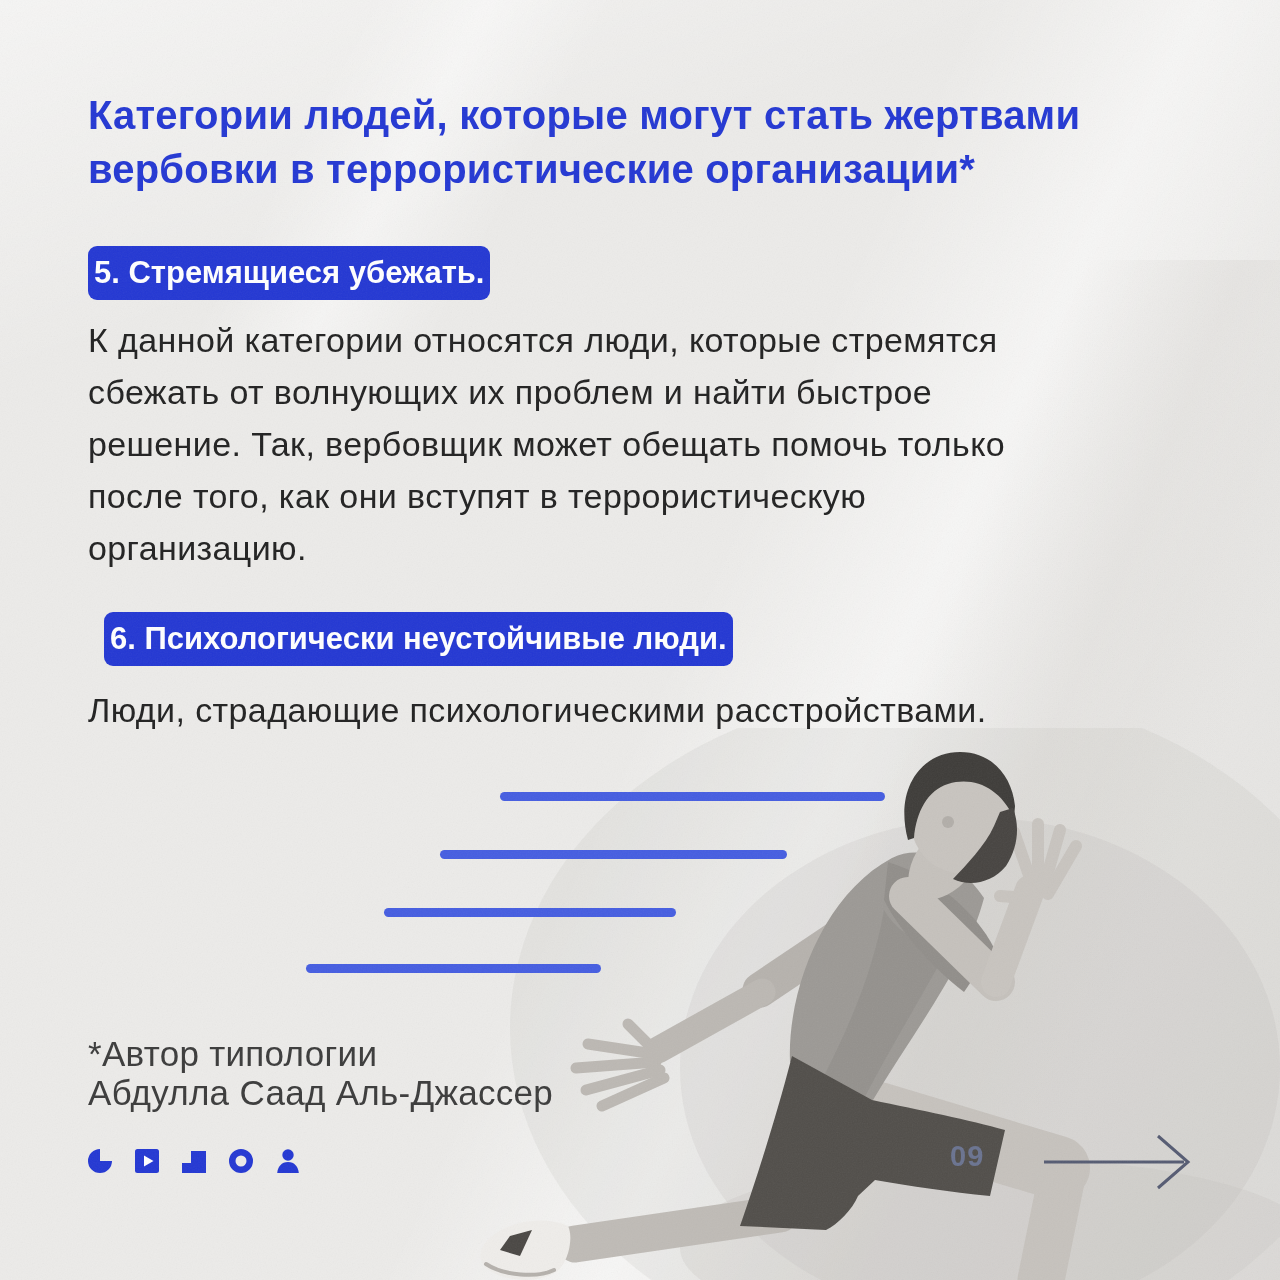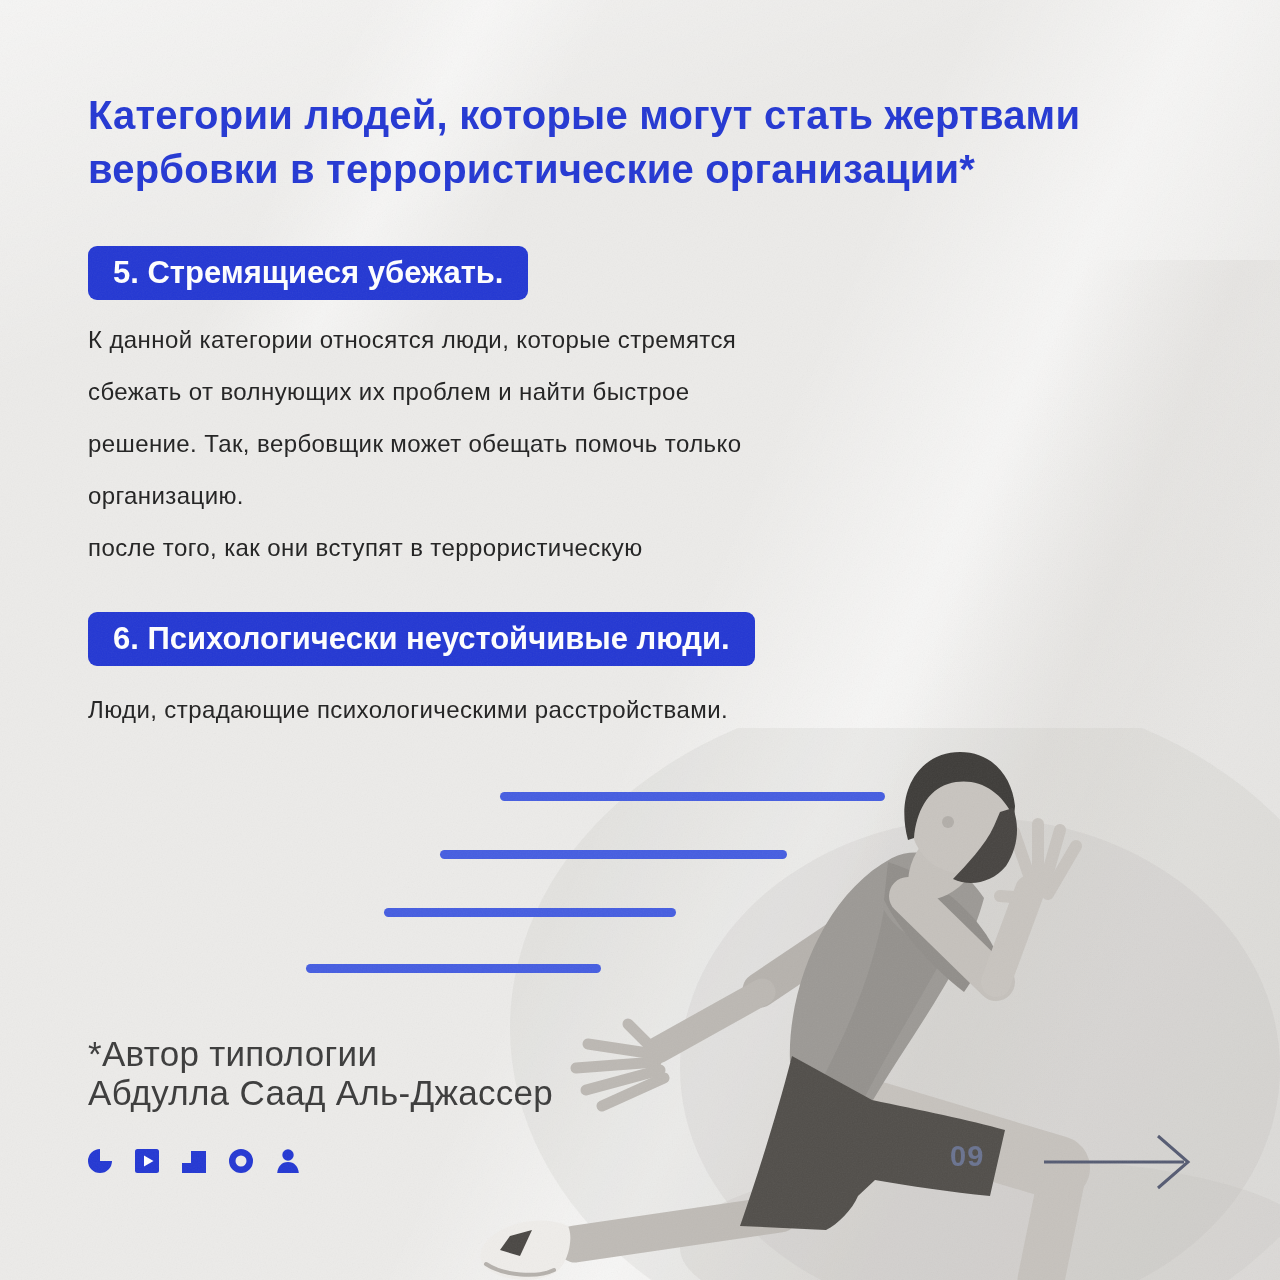--- a/index.html
+++ b/index.html
@@ -31,29 +31,29 @@
 
   .title{
     position:absolute;left:88px;top:88px;width:1090px;
     font-size:40px;line-height:54px;font-weight:700;
     color:var(--accent-blue);letter-spacing:0.2px;z-index:5;
   }
   .badge{
     position:absolute;left:88px;display:inline-block;
     background:var(--accent-blue);color:var(--badge-text);
     font-size:31px;font-weight:700;line-height:34px;
-    padding:10px 25px;border-radius:9px;white-space:nowrap;z-index:5;
+    padding:10px 6px;border-radius:9px;white-space:nowrap;z-index:5;
   }
   .badge-5{top:246px;}
-  .badge-6{top:612px;}
+  .badge-6{top:612px;margin-left:16px;}
   .body-block{position:absolute;left:88px;z-index:5;}
   .body-5{top:314px;}
   .body-6{top:684px;}
   .bline{
-    font-size:24px;line-height:52px;color:var(--body-text);
+    font-size:34px;line-height:52px;color:var(--body-text);
     letter-spacing:0.4px;white-space:nowrap;
   }
   .footnote{position:absolute;left:88px;top:1034px;z-index:5;}
   .fline{font-size:35px;line-height:39px;color:var(--footnote-text);letter-spacing:0.3px;}
 
   .speed-line{
     position:absolute;height:9px;border-radius:5px;
     background:var(--speed-line-blue);z-index:3;opacity:0.95;
   }
   .sl-1{left:500px;top:792px;width:385px;}
@@ -136,22 +136,22 @@
   <div class="speed-line sl-3"></div>
   <div class="speed-line sl-4"></div>
 
   <h1 class="title">Категории людей, которые могут стать жертвами вербовки в террористические организации*</h1>
 
   <div class="badge badge-5">5. Стремящиеся убежать.</div>
   <div class="body-block body-5">
     <div class="bline">К данной категории относятся люди, которые стремятся</div>
     <div class="bline">сбежать от волнующих их проблем и найти быстрое</div>
     <div class="bline">решение. Так, вербовщик может обещать помочь только</div>
+    <div class="bline">после того, как они вступят в террористическую</div>
     <div class="bline">организацию.</div>
-    <div class="bline">после того, как они вступят в террористическую</div>
   </div>
 
   <div class="badge badge-6">6. Психологически неустойчивые люди.</div>
   <div class="body-block body-6">
     <div class="bline">Люди, страдающие психологическими расстройствами.</div>
   </div>
 
   <div class="footnote">
     <div class="fline">*Автор типологии</div>
     <div class="fline">Абдулла Саад Аль-Джассер</div>

